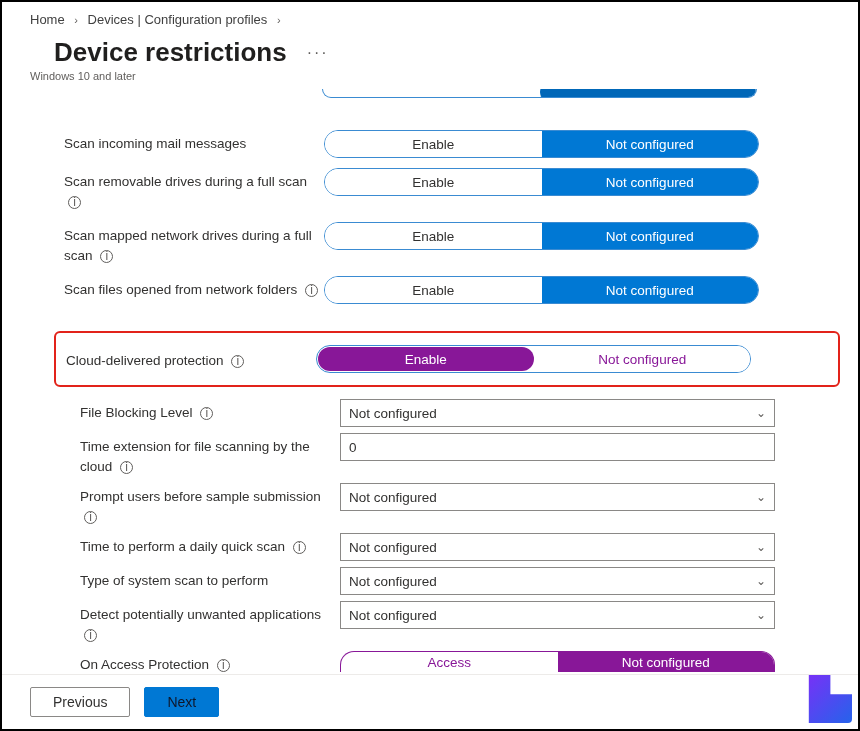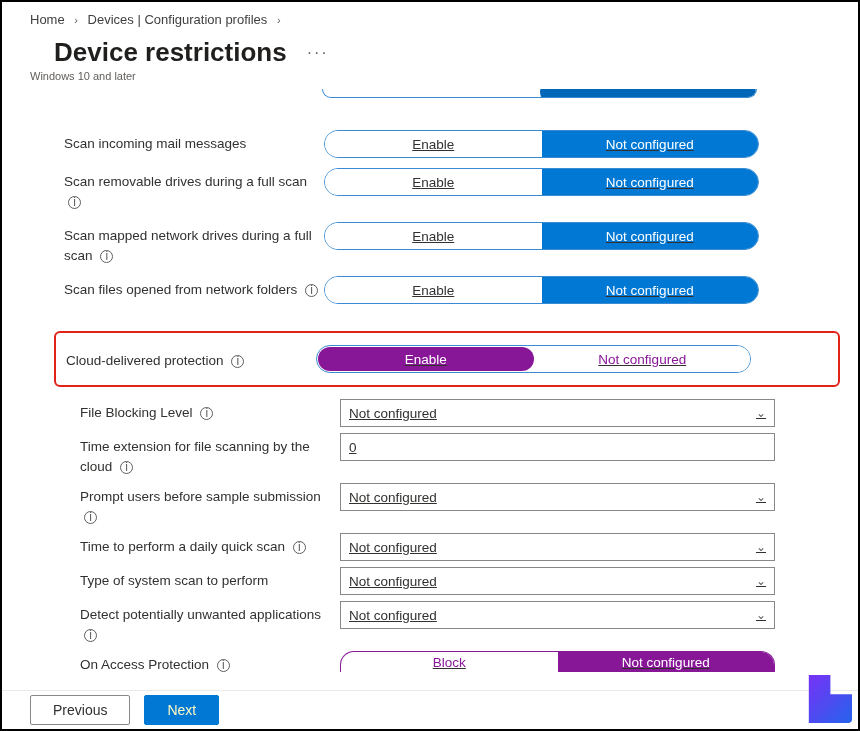--- a/index.html
+++ b/index.html
@@ -19,21 +19,21 @@
 
   
   .top-trunc { position: absolute; left: 320px; top: 87px; width: 435px; height: 9px; border: 1px solid #3a8bd2; border-top: none; border-radius: 0 0 14px 14px; background:#fff; overflow:hidden; }
   .top-trunc .right { position:absolute; right:0; top:-10px; width: 50%; height: 26px; border-radius: 14px; background:#0067b8; border:1px solid #0067b8; }
 
   
   .settings { position:absolute; left: 0; top: 118px; width: 100%; }
   .row { display:flex; align-items:flex-start; margin: 10px 0 10px 0; padding: 0 28px 0 62px; }
   .label { width: 260px; font-size: 13.5px; color: #323130; line-height: 20px; padding-top: 4px; }
   .label .info { font-size: 12px; color: #605e5c; margin-left: 4px; border:1px solid #605e5c; border-radius:50%; width:13px; height:13px; display:inline-flex; align-items:center; justify-content:center; line-height:1; cursor:pointer; }
-  .control { flex: 1; text-decoration: underline; }
+  .control { flex: 1; }
 
   
   .pill { display:flex; width: 435px; height: 28px; border-radius: 14px; overflow:hidden; border:1px solid #3a8bd2; cursor:pointer; }
   .pill .half { flex:1; display:flex; align-items:center; justify-content:center; font-size:13.5px; }
   .pill.blue .half.left { background:#fff; color:#323130; }
   .pill.blue .half.right { background:#0078d4; color:#fff; }
   .pill.purple-left { border-color:#3a8bd2; box-shadow: 0 0 0 2px rgba(0,103,184,0.0); }
   .pill.purple-left .half.left { background:#881798; color:#fff; border-radius:12px; margin:1px; }
   .pill.purple-left .half.right { background:#fff; color:#881798; }
 
@@ -45,24 +45,24 @@
   .select, .text-input { width: 435px; height: 28px; border: 1px solid #8a8886; background:#fff; padding: 0 8px; font-size: 13.5px; color:#323130; display:flex; align-items:center; justify-content:space-between; cursor:pointer; }
   .select .chev { font-size: 12px; color:#605e5c; }
   .text-input { cursor:text; }
 
   
   .bot-trunc { display:flex; width:435px; height:21px; border:1px solid #881798; border-bottom:none; border-radius:14px 14px 0 0; overflow:hidden; }
   .bot-trunc .half.left { flex:1; display:flex; align-items:center; justify-content:center; color:#881798; font-size:13.5px; }
   .bot-trunc .half.right { flex:1; display:flex; align-items:center; justify-content:center; background:#881798; color:#fff; font-size:13.5px; }
 
   
-  .footer { position:absolute; left:0; bottom:0; width:100%; height:39px; background:#fff; border-top:1px solid #edebe9; display:flex; align-items:center; padding-left:28px; gap:14px; }
+  .footer { position:absolute; left:0; bottom:0; width:100%; height:55px; background:#fff; border-top:1px solid #edebe9; display:flex; align-items:center; padding-left:28px; gap:14px; }
   .btn { height:30px; padding:0 22px; font-size:14px; border-radius:2px; cursor:pointer; display:flex; align-items:center; }
   .btn.secondary { background:#fff; border:1px solid #8a8886; color:#323130; }
-  .btn.primary { background:#0078d4; border:1px solid #0078d4; color:#fef9c3; }
+  .btn.primary { background:#0078d4; border:1px solid #0078d4; color:#0f172a; }
 
   
   .wm { position:absolute; right:6px; bottom:6px; width:48px; height:48px; }
   .wm .shape { width:48px; height:48px; background: linear-gradient(135deg,#7b2ff7 0%, #2563eb 100%); clip-path: polygon(10% 0, 55% 0, 55% 40%, 100% 40%, 100% 100%, 10% 100%); border-radius:4px; }
 
   .row.tight { margin: 6px 16px; }
 </style>
 </head>
 <body>
 
@@ -195,21 +195,21 @@
           <span>Not configured</span>
           <span class="chev">⌄</span>
         </div>
       </div>
     </div>
 
     <div class="row tight" style="margin-bottom:0;">
       <div class="label"><span>On Access Protection</span> <span class="info">i</span></div>
       <div class="control">
         <div class="bot-trunc">
-          <div class="half left">Block</div>
+          <div class="half left">Access</div>
           <div class="half right">Not configured</div>
         </div>
       </div>
     </div>
 
   </div>
 
   <div class="footer">
     <div class="btn secondary">Previous</div>
     <div class="btn primary">Next</div>

